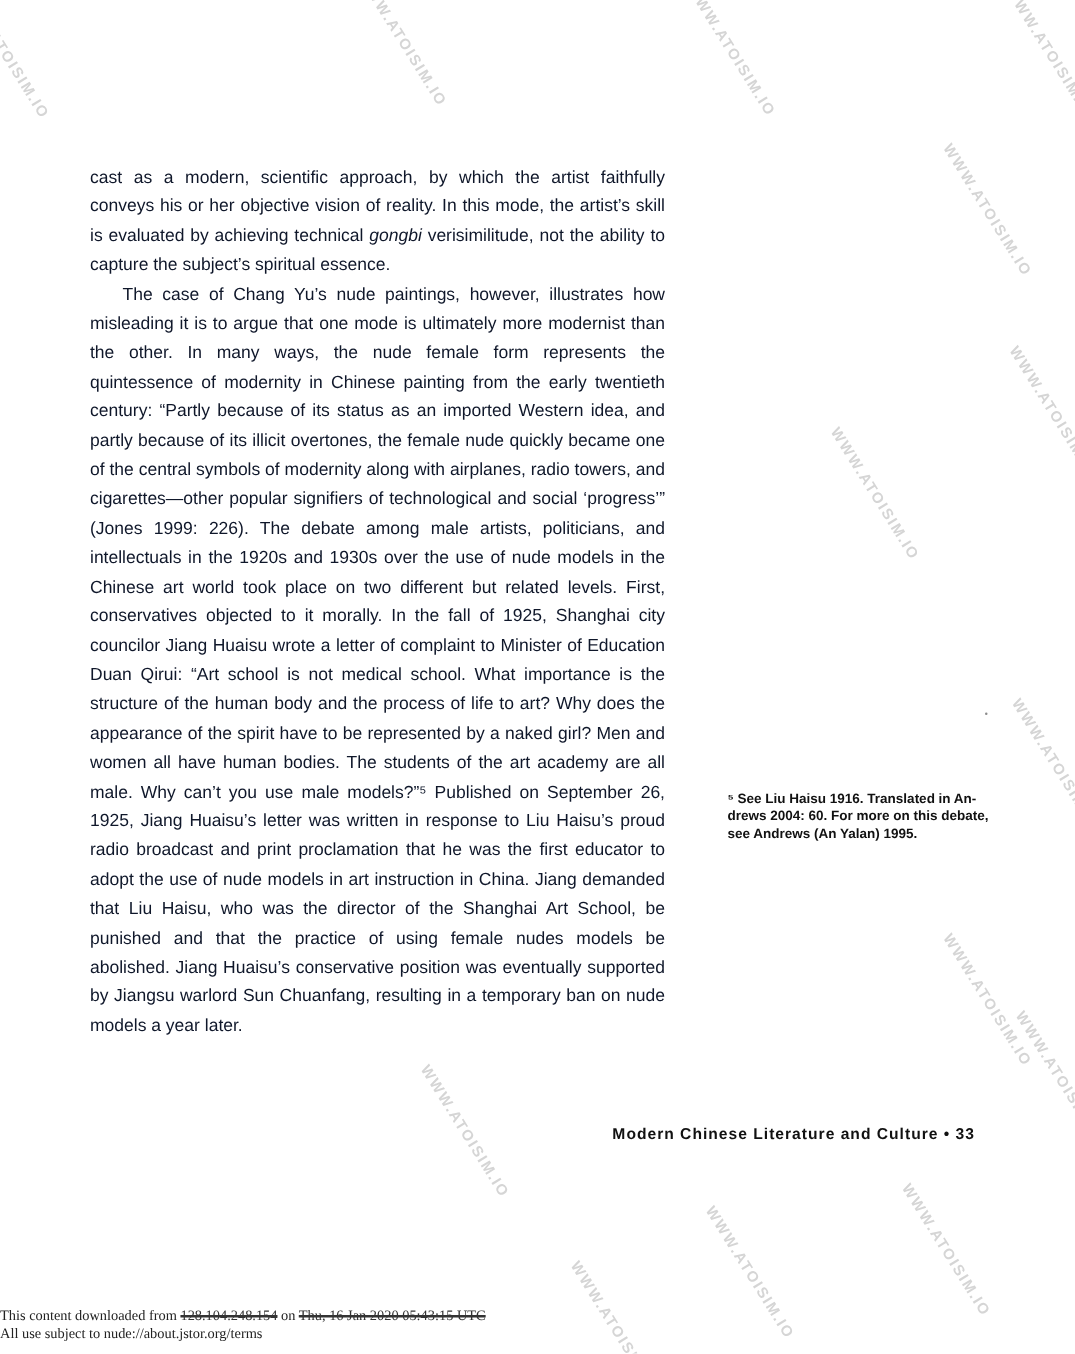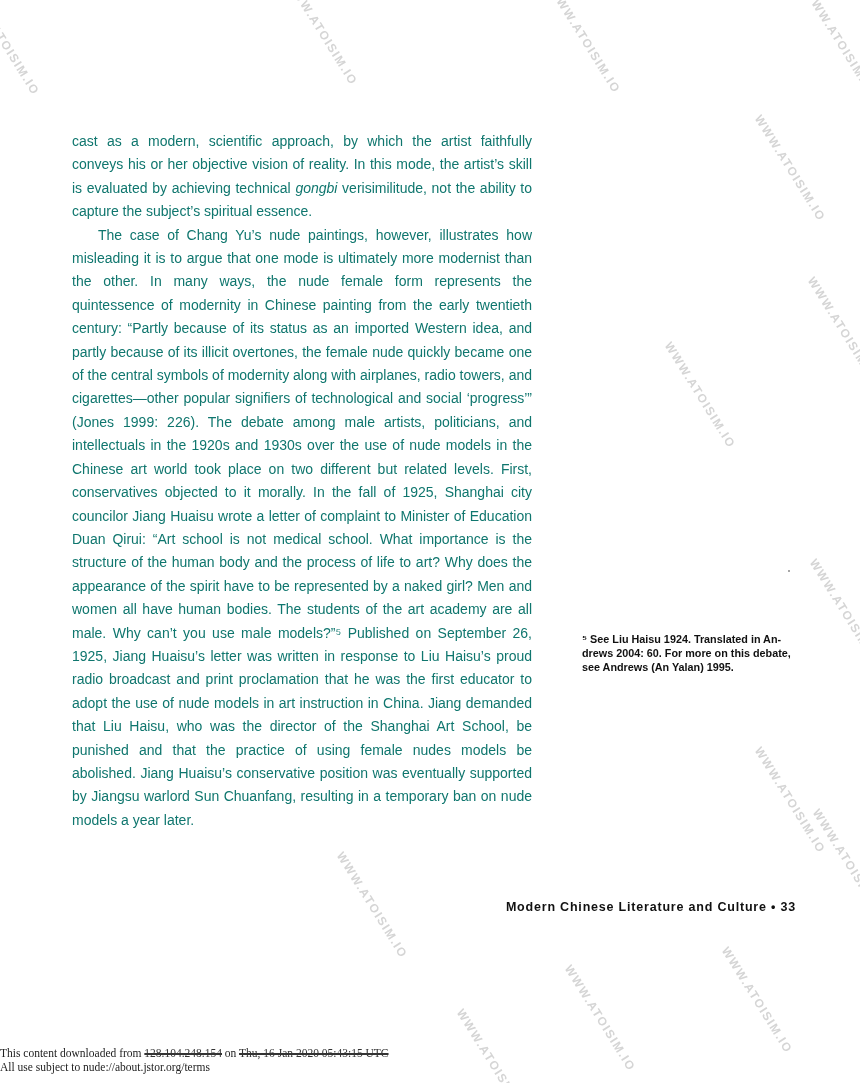--- a/index.html
+++ b/index.html
@@ -24,21 +24,21 @@
     letter-spacing: 1.5px;
     white-space: nowrap;
   }
 
   
   .body-column {
     position: absolute;
     left: 72px;
     top: 130px;
     width: 460px;
-    color: #0f766e;
+    color: #0f172a;
     font-size: 14px;
     line-height: 23.4px;
     text-align: justify;
   }
   .body-column p { margin: 0; }
   .body-column p.indent { text-indent: 26px; }
   .italic { font-style: italic; }
 
   
   .footnote {
@@ -60,21 +60,21 @@
     top: 570px;
     width: 2px;
     height: 2px;
     background: #8a8a8a;
     border-radius: 50%;
   }
 
   
   .running-footer {
     position: absolute;
-    right: 64px;
+    right: 80px;
     top: 900px;
     color: #111111;
     font-size: 12.5px;
     font-weight: bold;
     letter-spacing: 0.8px;
     white-space: nowrap;
   }
 
   
   .jstor {
@@ -116,21 +116,21 @@
       <div class="watermark" style="left: 757px; top: 1000px;">WWW.ATOISIM.IO</div>
       <div class="watermark" style="left: 492px; top: 1062px;">WWW.ATOISIM.IO</div>
     </div>
 
   <main class="body-column">
       <p><span>cast as a modern, scientific approach, by which the artist faithfully conveys his or her objective vision of reality. In this mode, the artist’s skill is evaluated by achieving technical </span><span class="italic">gongbi</span><span> verisimilitude, not the ability to capture the subject’s spiritual essence.</span></p>
       <p class="indent"><span>The case of Chang Yu’s nude paintings, however, illustrates how misleading it is to argue that one mode is ultimately more modernist than the other. In many ways, the nude female form represents the quintessence of modernity in Chinese painting from the early twentieth century: “Partly because of its status as an imported Western idea, and partly because of its illicit overtones, the female nude quickly became one of the central symbols of modernity along with airplanes, radio towers, and cigarettes—other popular signifiers of technological and social ‘progress’” (Jones 1999: 226). The debate among male artists, politicians, and intellectuals in the 1920s and 1930s over the use of nude models in the Chinese art world took place on two different but related levels. First, conservatives objected to it morally. In the fall of 1925, Shanghai city councilor Jiang Huaisu wrote a letter of complaint to Minister of Education Duan Qirui: “Art school is not medical school. What importance is the structure of the human body and the process of life to art? Why does the appearance of the spirit have to be represented by a naked girl? Men and women all have human bodies. The students of the art academy are all male. Why can’t you use male models?”⁵ Published on September 26, 1925, Jiang Huaisu’s letter was written in response to Liu Haisu’s proud radio broadcast and print proclamation that he was the first educator to adopt the use of nude models in art instruction in China. Jiang demanded that Liu Haisu, who was the director of the Shanghai Art School, be punished and that the practice of using female nudes models be abolished. Jiang Huaisu’s conservative position was eventually supported by Jiangsu warlord Sun Chuanfang, resulting in a temporary ban on nude models a year later.</span></p>
     </main>
 
   <aside class="footnote">
-    <div>⁵ See Liu Haisu 1924. Translated in An-</div>
+    <div>⁵ See Liu Haisu 1916. Translated in An-</div>
     <div>drews 2004: 60. For more on this debate,</div>
     <div>see Andrews (An Yalan) 1995.</div>
   </aside>
 
   <div class="speck"></div>
 
   <div class="running-footer">Modern Chinese Literature and Culture • 33</div>
 
   <div class="jstor">
     <div>

